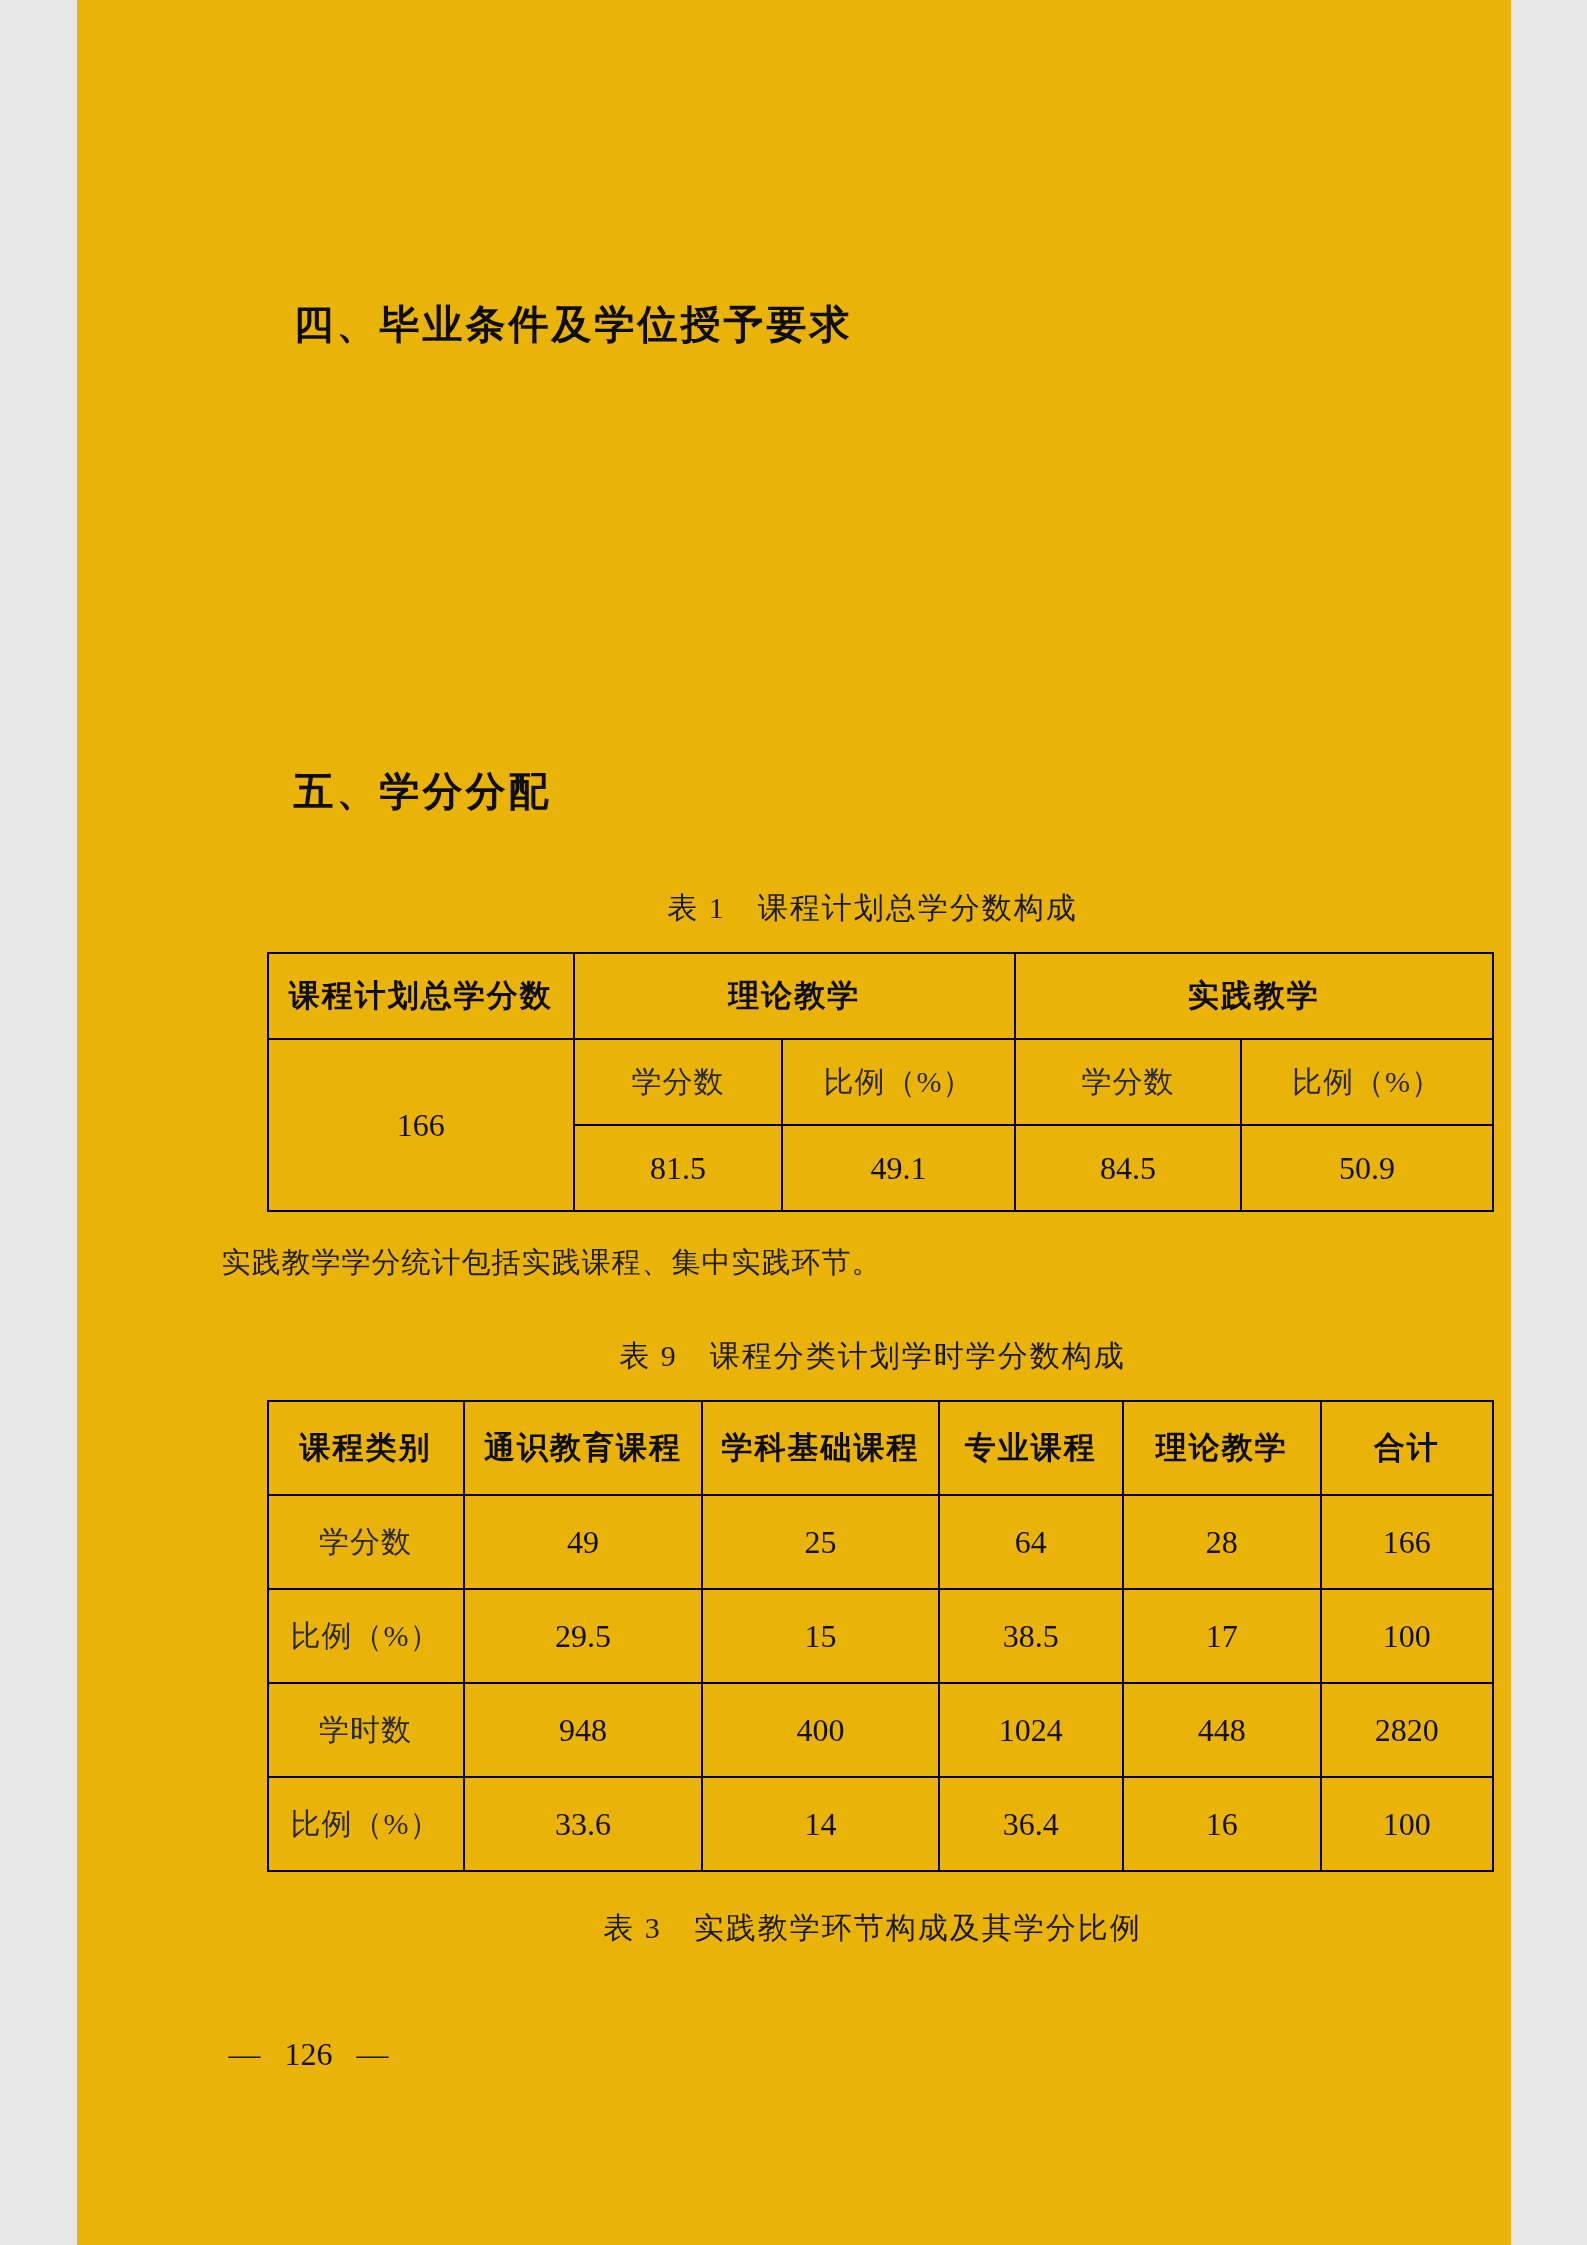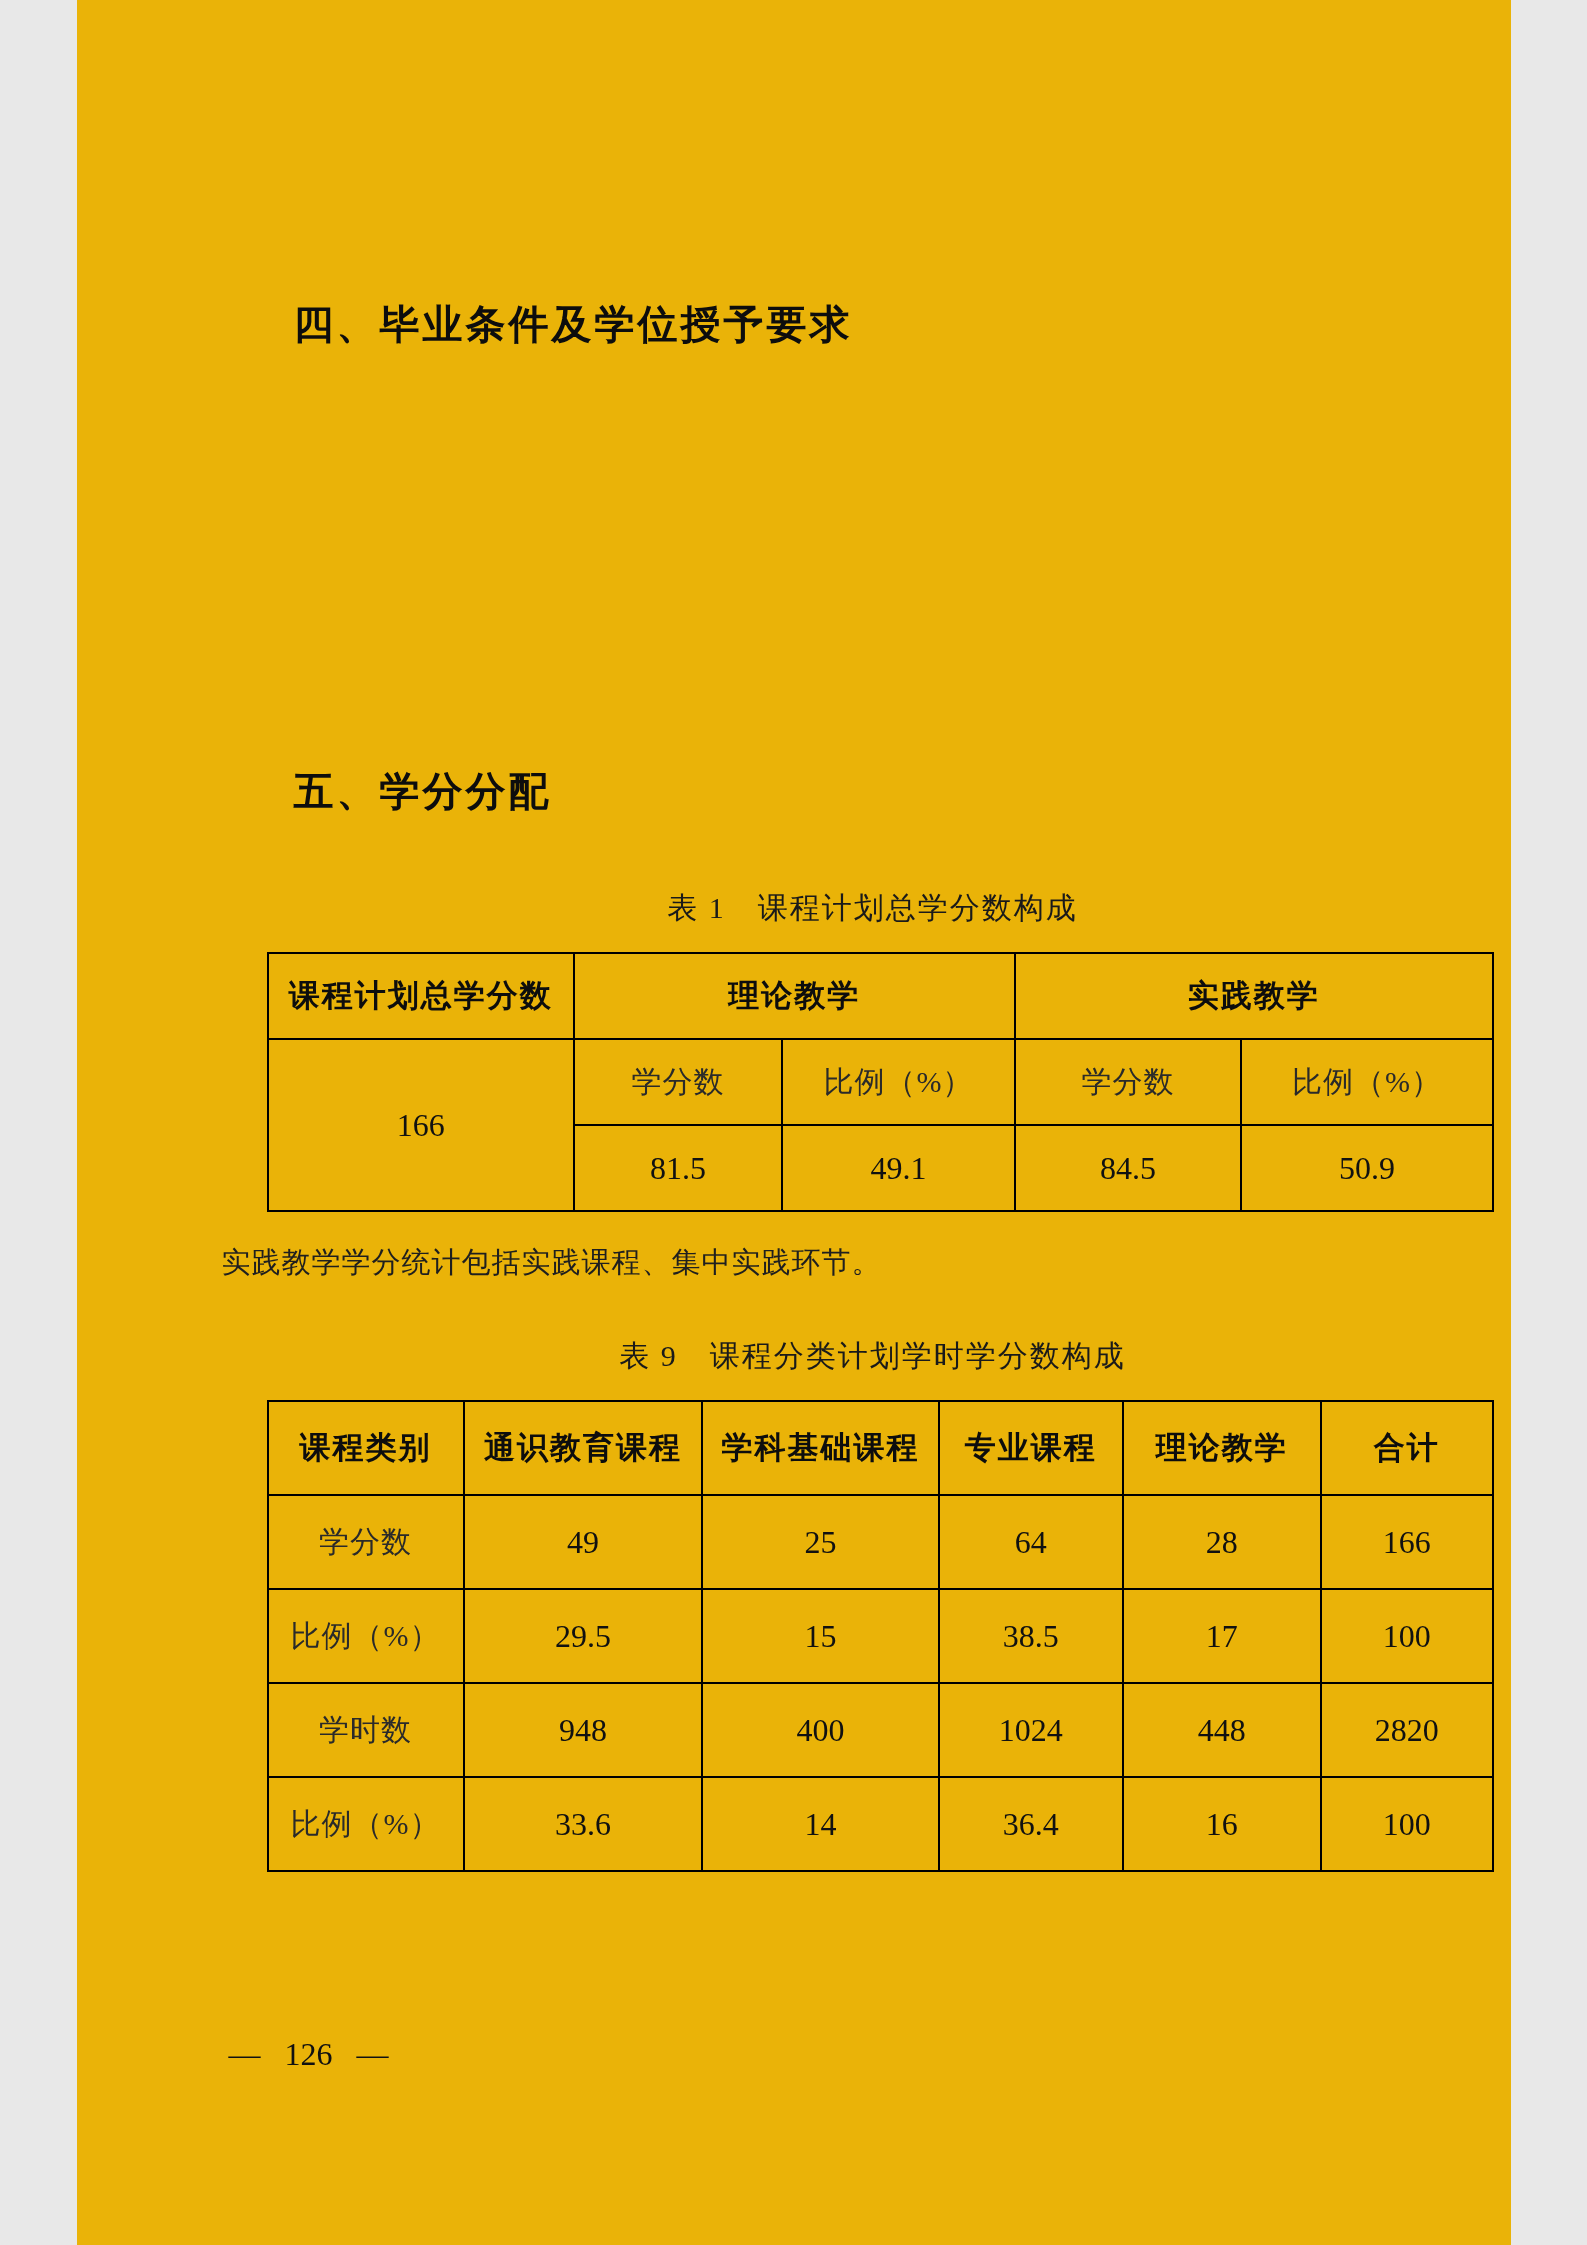--- a/index.html
+++ b/index.html
@@ -199,16 +199,17 @@
         <td class="rowlabel">比例（%）</td>
         <td class="num">33.6</td>
         <td class="num">14</td>
         <td class="num">36.4</td>
         <td class="num">16</td>
         <td class="num">100</td>
       </tr>
     </tbody>
   </table>
 
+  <div class="caption" id="cap3">表 3　实践教学环节构成及其学分比例</div>
 
   <div class="pagenum">— 126 —</div>
 
 </div>
 
 </body></html>

